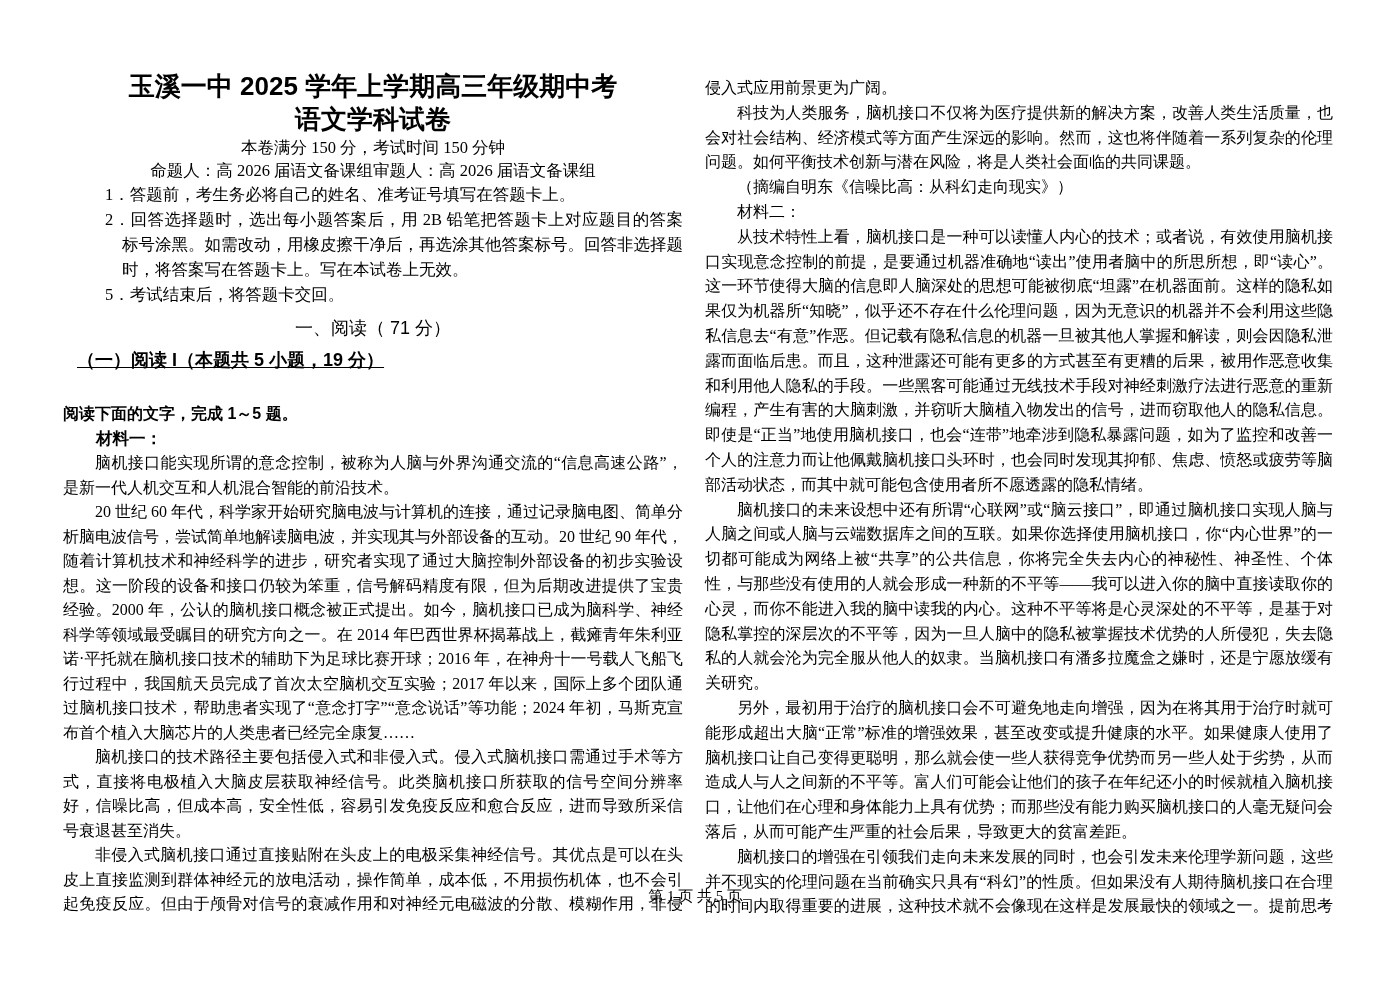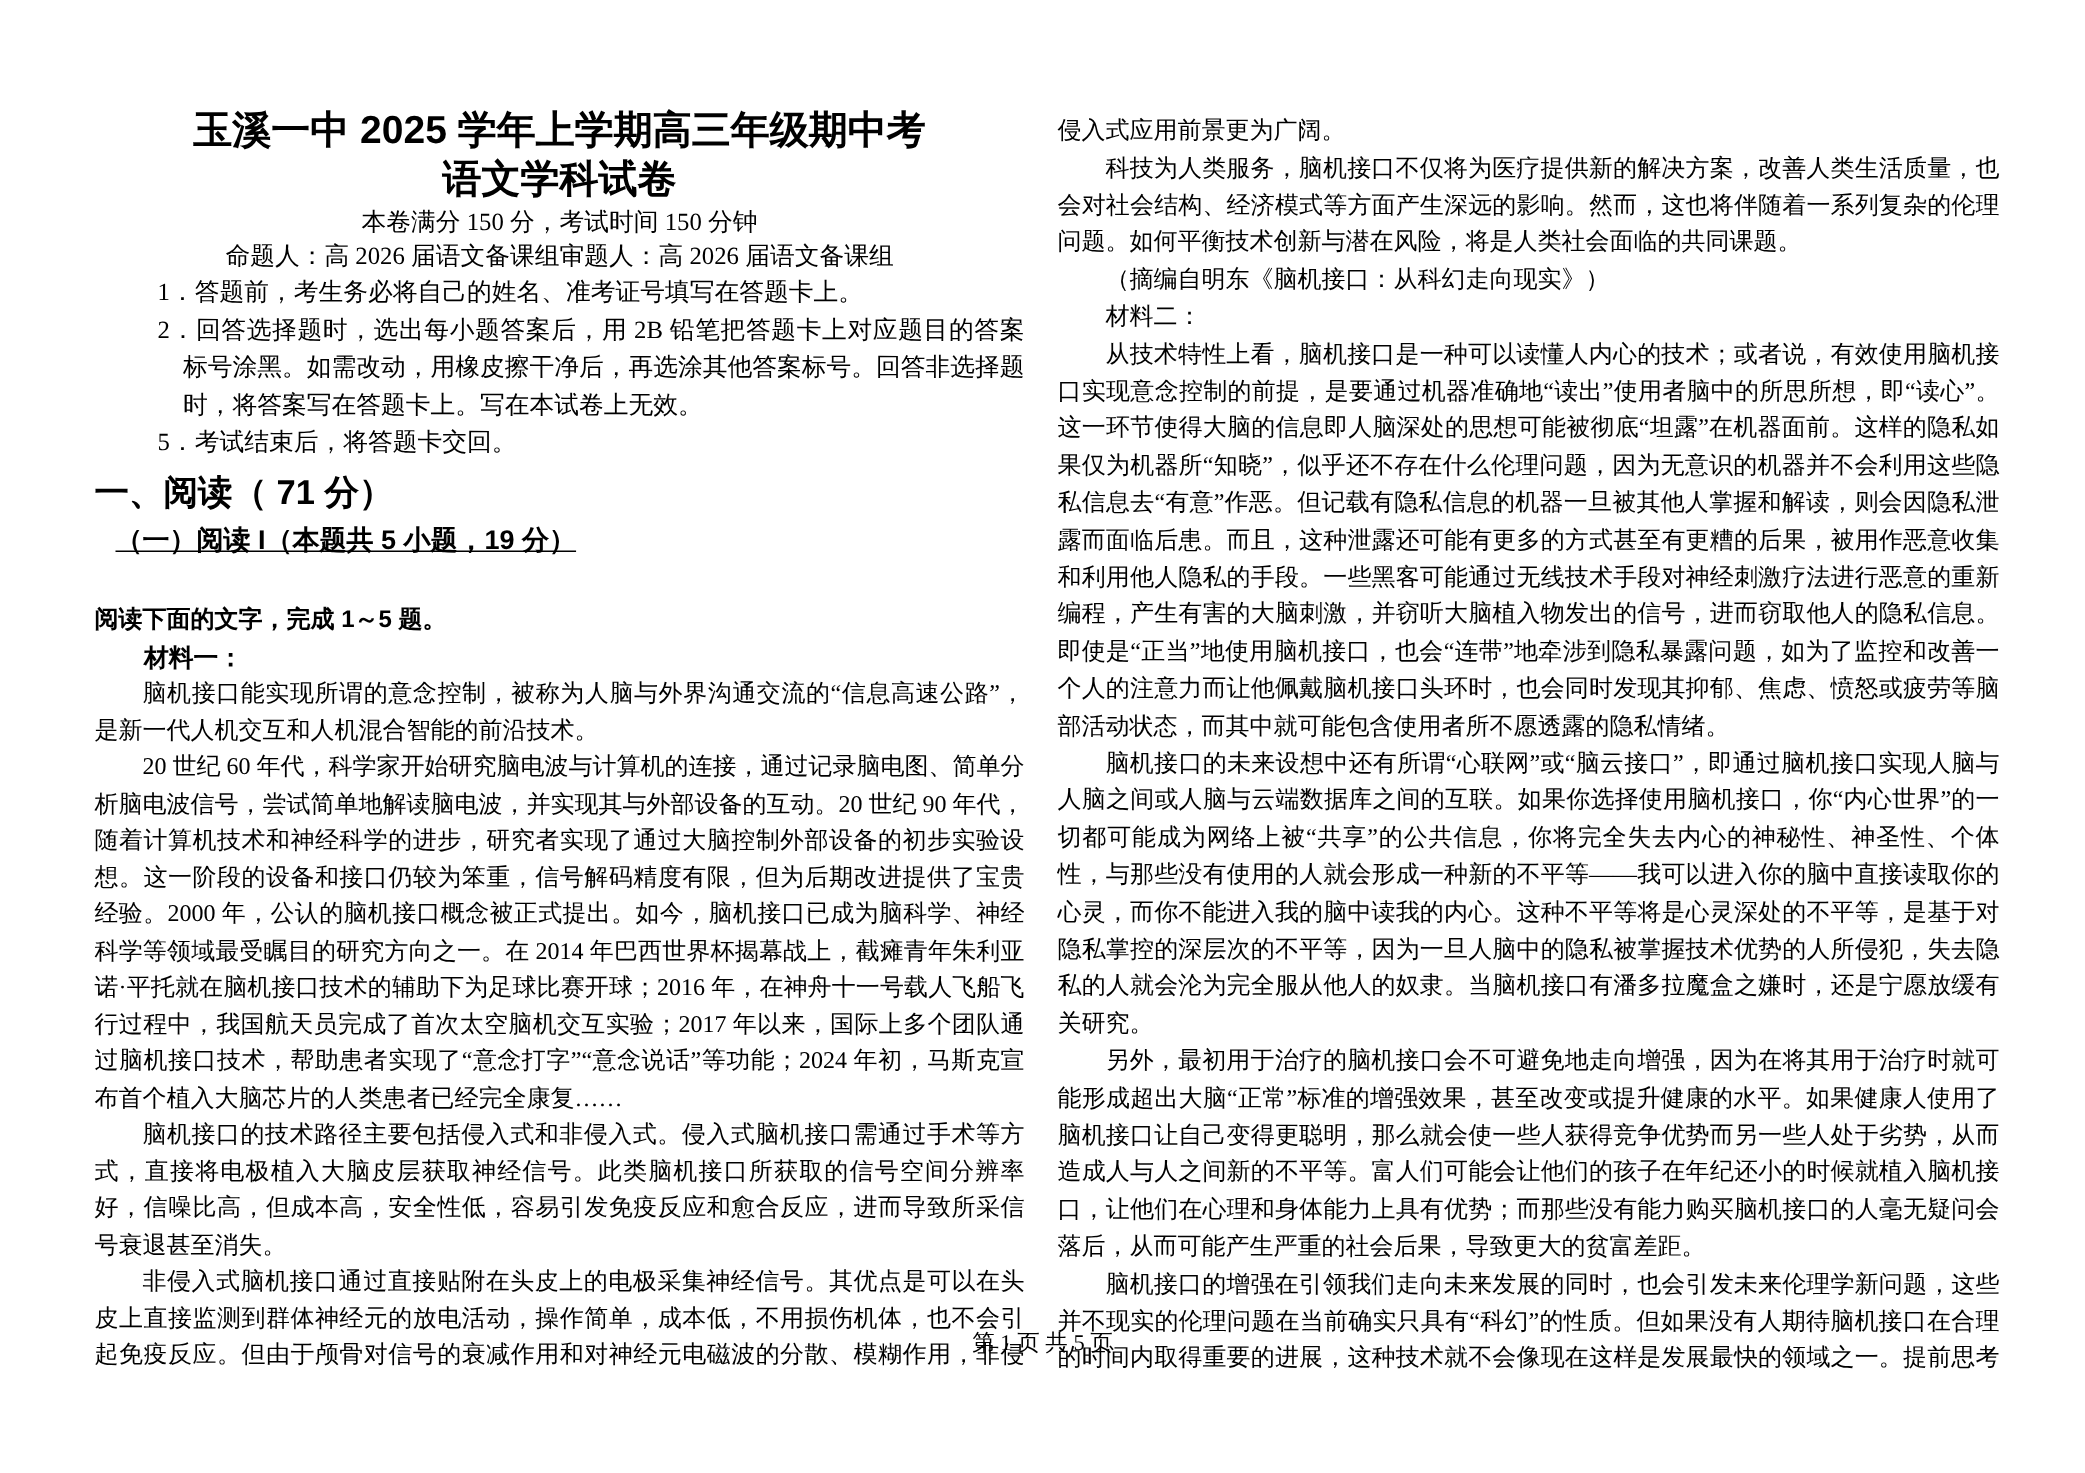--- a/index.html
+++ b/index.html
@@ -59,24 +59,25 @@
   }
   .notice-item {
     font-size: 16.5px;
     line-height: 25px;
     padding-left: 59px;
     text-indent: -17px;
     text-align: justify;
   }
   .sec-heading {
     font-family: "Liberation Sans", sans-serif;
-    font-weight: bold;
-    font-size: 23px;
+    font-weight: normal;
+    font-size: 18px;
     line-height: 30px;
     margin: 6px 0 0 0;
+    text-align: center;
   }
   .part-heading {
     font-family: "Liberation Sans", sans-serif;
     font-weight: bold;
     font-size: 18px;
     line-height: 26px;
     margin: 4px 0 0 0;
     padding-left: 14px;
     text-decoration: underline;
   }
@@ -149,21 +150,21 @@
     <div class="material-label-bold">材料一：</div>
     <p class="body-par">脑机接口能实现所谓的意念控制，被称为人脑与外界沟通交流的“信息高速公路”，是新一代人机交互和人机混合智能的前沿技术。</p>
     <p class="body-par">20 世纪 60 年代，科学家开始研究脑电波与计算机的连接，通过记录脑电图、简单分析脑电波信号，尝试简单地解读脑电波，并实现其与外部设备的互动。20 世纪 90 年代，随着计算机技术和神经科学的进步，研究者实现了通过大脑控制外部设备的初步实验设想。这一阶段的设备和接口仍较为笨重，信号解码精度有限，但为后期改进提供了宝贵经验。2000 年，公认的脑机接口概念被正式提出。如今，脑机接口已成为脑科学、神经科学等领域最受瞩目的研究方向之一。在 2014 年巴西世界杯揭幕战上，截瘫青年朱利亚诺·平托就在脑机接口技术的辅助下为足球比赛开球；2016 年，在神舟十一号载人飞船飞行过程中，我国航天员完成了首次太空脑机交互实验；2017 年以来，国际上多个团队通过脑机接口技术，帮助患者实现了“意念打字”“意念说话”等功能；2024 年初，马斯克宣布首个植入大脑芯片的人类患者已经完全康复……</p>
     <p class="body-par">脑机接口的技术路径主要包括侵入式和非侵入式。侵入式脑机接口需通过手术等方式，直接将电极植入大脑皮层获取神经信号。此类脑机接口所获取的信号空间分辨率好，信噪比高，但成本高，安全性低，容易引发免疫反应和愈合反应，进而导致所采信号衰退甚至消失。</p>
     <p class="body-par">非侵入式脑机接口通过直接贴附在头皮上的电极采集神经信号。其优点是可以在头皮上直接监测到群体神经元的放电活动，操作简单，成本低，不用损伤机体，也不会引起免疫反应。但由于颅骨对信号的衰减作用和对神经元电磁波的分散、模糊作用，非侵入式脑机接口记录到的信号空间分辨率低，幅值微弱且信噪比较低，这对后续信号处理算法的性能要求较高。随着算法不断进步，非</p>
   </div>
 
   <div class="col col-right">
     <p class="body-par no-indent">侵入式应用前景更为广阔。</p>
     <p class="body-par">科技为人类服务，脑机接口不仅将为医疗提供新的解决方案，改善人类生活质量，也会对社会结构、经济模式等方面产生深远的影响。然而，这也将伴随着一系列复杂的伦理问题。如何平衡技术创新与潜在风险，将是人类社会面临的共同课题。</p>
-    <p class="body-par">（摘编自明东《脑机接口：从科幻走向现实》）</p>
+    <p class="body-par">（摘编自明东《信噪比高：从科幻走向现实》）</p>
     <div class="material-label-plain">材料二：</div>
     <p class="body-par">从技术特性上看，脑机接口是一种可以读懂人内心的技术；或者说，有效使用脑机接口实现意念控制的前提，是要通过机器准确地“读出”使用者脑中的所思所想，即“读心”。这一环节使得大脑的信息即人脑深处的思想可能被彻底“坦露”在机器面前。这样的隐私如果仅为机器所“知晓”，似乎还不存在什么伦理问题，因为无意识的机器并不会利用这些隐私信息去“有意”作恶。但记载有隐私信息的机器一旦被其他人掌握和解读，则会因隐私泄露而面临后患。而且，这种泄露还可能有更多的方式甚至有更糟的后果，被用作恶意收集和利用他人隐私的手段。一些黑客可能通过无线技术手段对神经刺激疗法进行恶意的重新编程，产生有害的大脑刺激，并窃听大脑植入物发出的信号，进而窃取他人的隐私信息。即使是“正当”地使用脑机接口，也会“连带”地牵涉到隐私暴露问题，如为了监控和改善一个人的注意力而让他佩戴脑机接口头环时，也会同时发现其抑郁、焦虑、愤怒或疲劳等脑部活动状态，而其中就可能包含使用者所不愿透露的隐私情绪。</p>
     <p class="body-par">脑机接口的未来设想中还有所谓“心联网”或“脑云接口”，即通过脑机接口实现人脑与人脑之间或人脑与云端数据库之间的互联。如果你选择使用脑机接口，你“内心世界”的一切都可能成为网络上被“共享”的公共信息，你将完全失去内心的神秘性、神圣性、个体性，与那些没有使用的人就会形成一种新的不平等——我可以进入你的脑中直接读取你的心灵，而你不能进入我的脑中读我的内心。这种不平等将是心灵深处的不平等，是基于对隐私掌控的深层次的不平等，因为一旦人脑中的隐私被掌握技术优势的人所侵犯，失去隐私的人就会沦为完全服从他人的奴隶。当脑机接口有潘多拉魔盒之嫌时，还是宁愿放缓有关研究。</p>
     <p class="body-par">另外，最初用于治疗的脑机接口会不可避免地走向增强，因为在将其用于治疗时就可能形成超出大脑“正常”标准的增强效果，甚至改变或提升健康的水平。如果健康人使用了脑机接口让自己变得更聪明，那么就会使一些人获得竞争优势而另一些人处于劣势，从而造成人与人之间新的不平等。富人们可能会让他们的孩子在年纪还小的时候就植入脑机接口，让他们在心理和身体能力上具有优势；而那些没有能力购买脑机接口的人毫无疑问会落后，从而可能产生严重的社会后果，导致更大的贫富差距。</p>
     <p class="body-par">脑机接口的增强在引领我们走向未来发展的同时，也会引发未来伦理学新问题，这些并不现实的伦理问题在当前确实只具有“科幻”的性质。但如果没有人期待脑机接口在合理的时间内取得重要的进展，这种技术就不会像现在这样是发展最快的领域之一。提前思考未来用于增强的脑机接口</p>
   </div>
 
   <div class="footer">第 1 页 共 5 页</div>
 
 </div>

